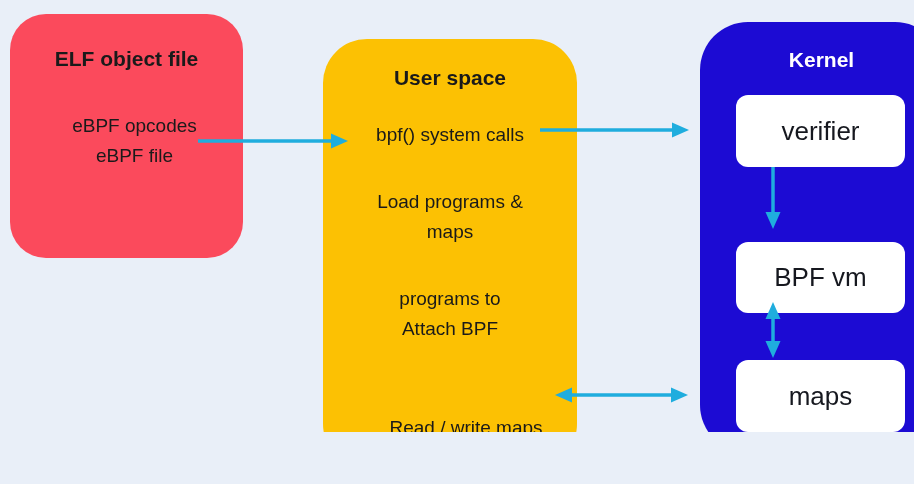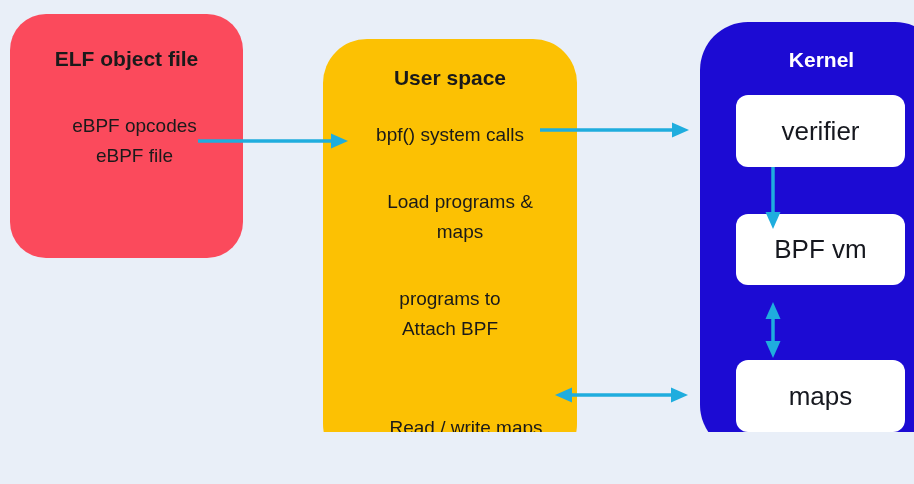--- a/index.html
+++ b/index.html
@@ -29,31 +29,31 @@
   }
   .elf-box .box-title{top:30px;}
   .user-box .box-title{top:24px;}
   .kernel-box .box-title{top:23px;color:var(--kernel-title);}
   .body-text{
     position:absolute;left:0;width:100%;text-align:center;
     font-size:19px;line-height:30px;
   }
   .elf-lines{top:97px;padding-left:8px;}
   .user-item-0{top:81px;}
-  .user-item-1{top:148px;padding-left:10px;}
+  .user-item-1{top:148px;}
   .user-item-2{top:245px;}
   .user-item-3{top:374px;padding-left:16px;}
   .node{
     position:absolute;left:36px;width:169px;
     background:var(--node-box);border-radius:12px;
     display:flex;align-items:center;justify-content:center;
     font-size:26px;color:#16181f;
   }
   .node-verifier{top:73px;height:72px;}
-  .node-bpf-vm{top:192px;height:71px;}
+  .node-bpf-vm{top:220px;height:71px;}
   .node-maps{top:338px;height:72px;}
   .arrows{position:absolute;left:0;top:0;width:914px;height:484px;pointer-events:none;}
   .arrows line{stroke:var(--arrow);stroke-width:3.5px;}
   .arrows polygon{fill:var(--arrow);}
 </style>
 </head>
 <body>
 
 <div class="canvas">
 

